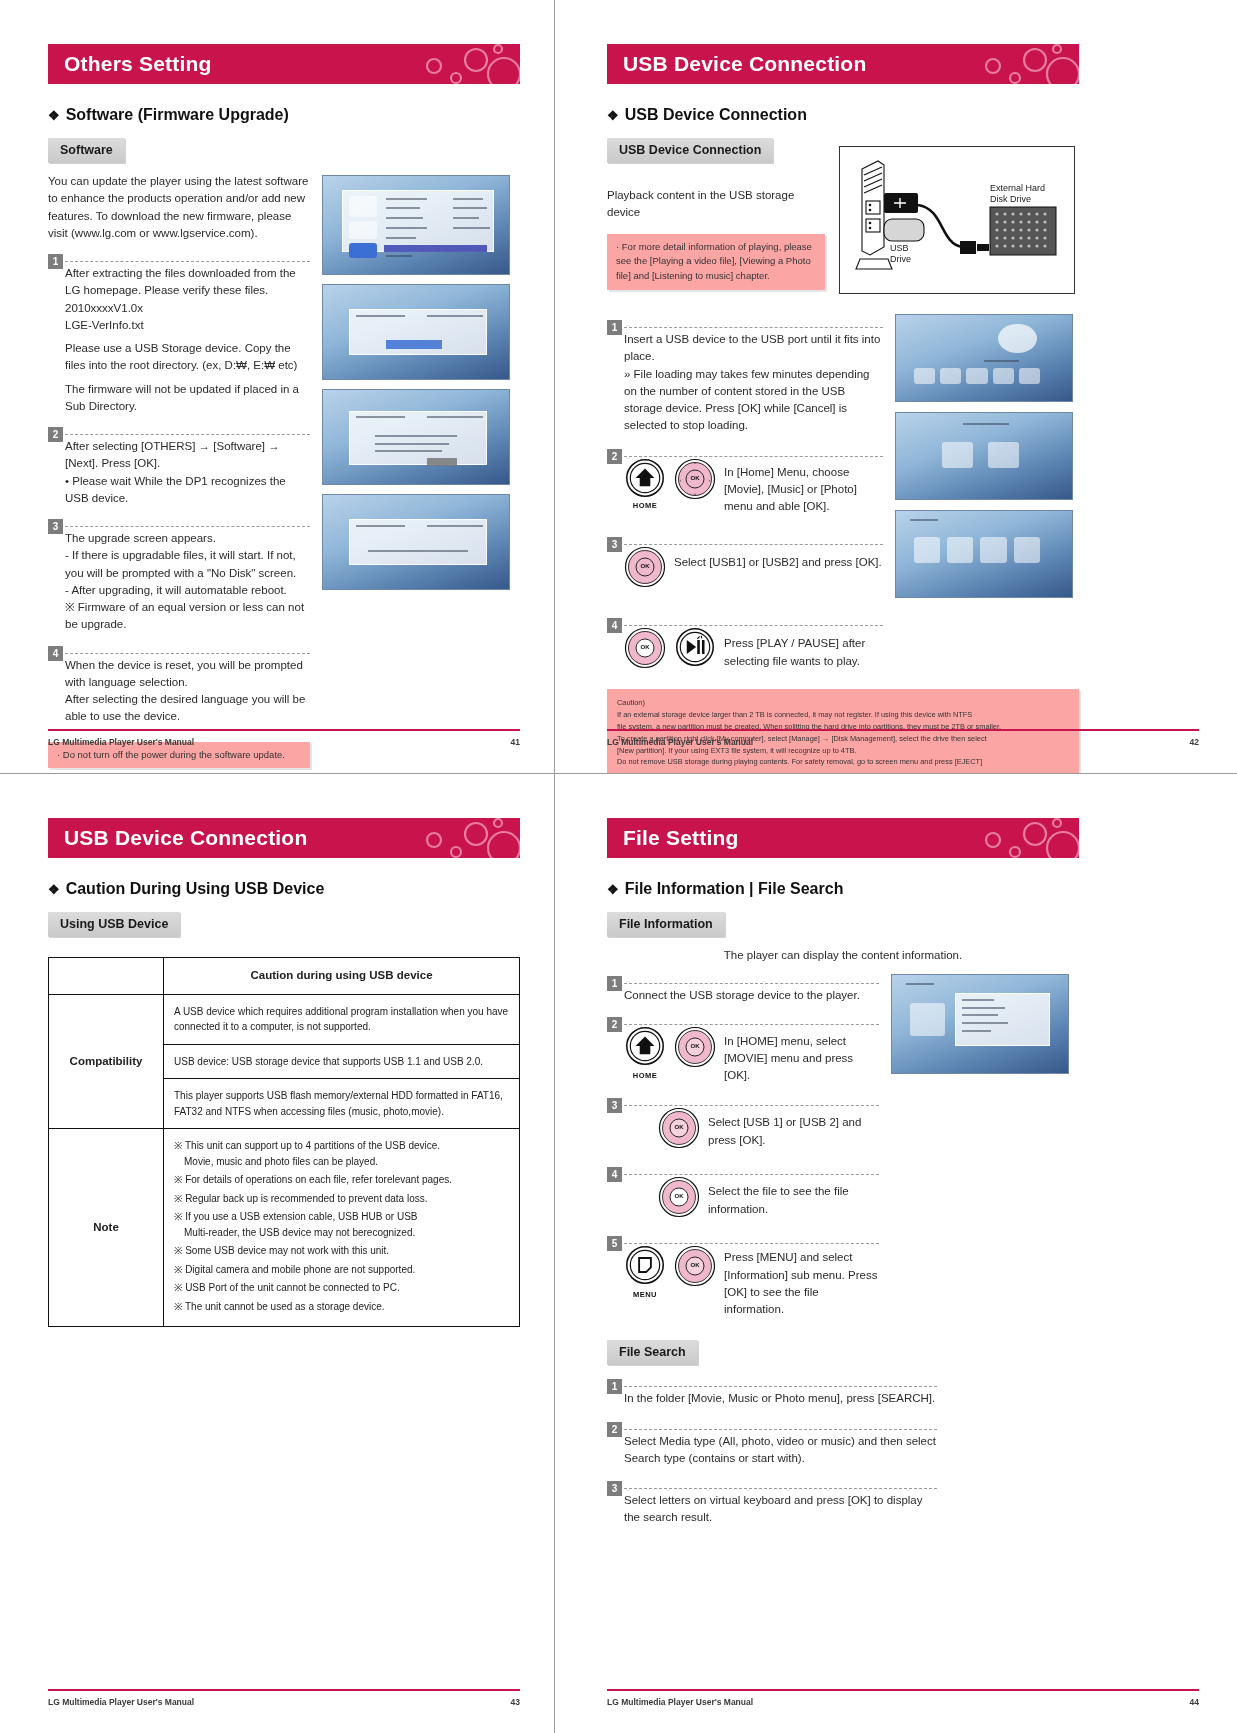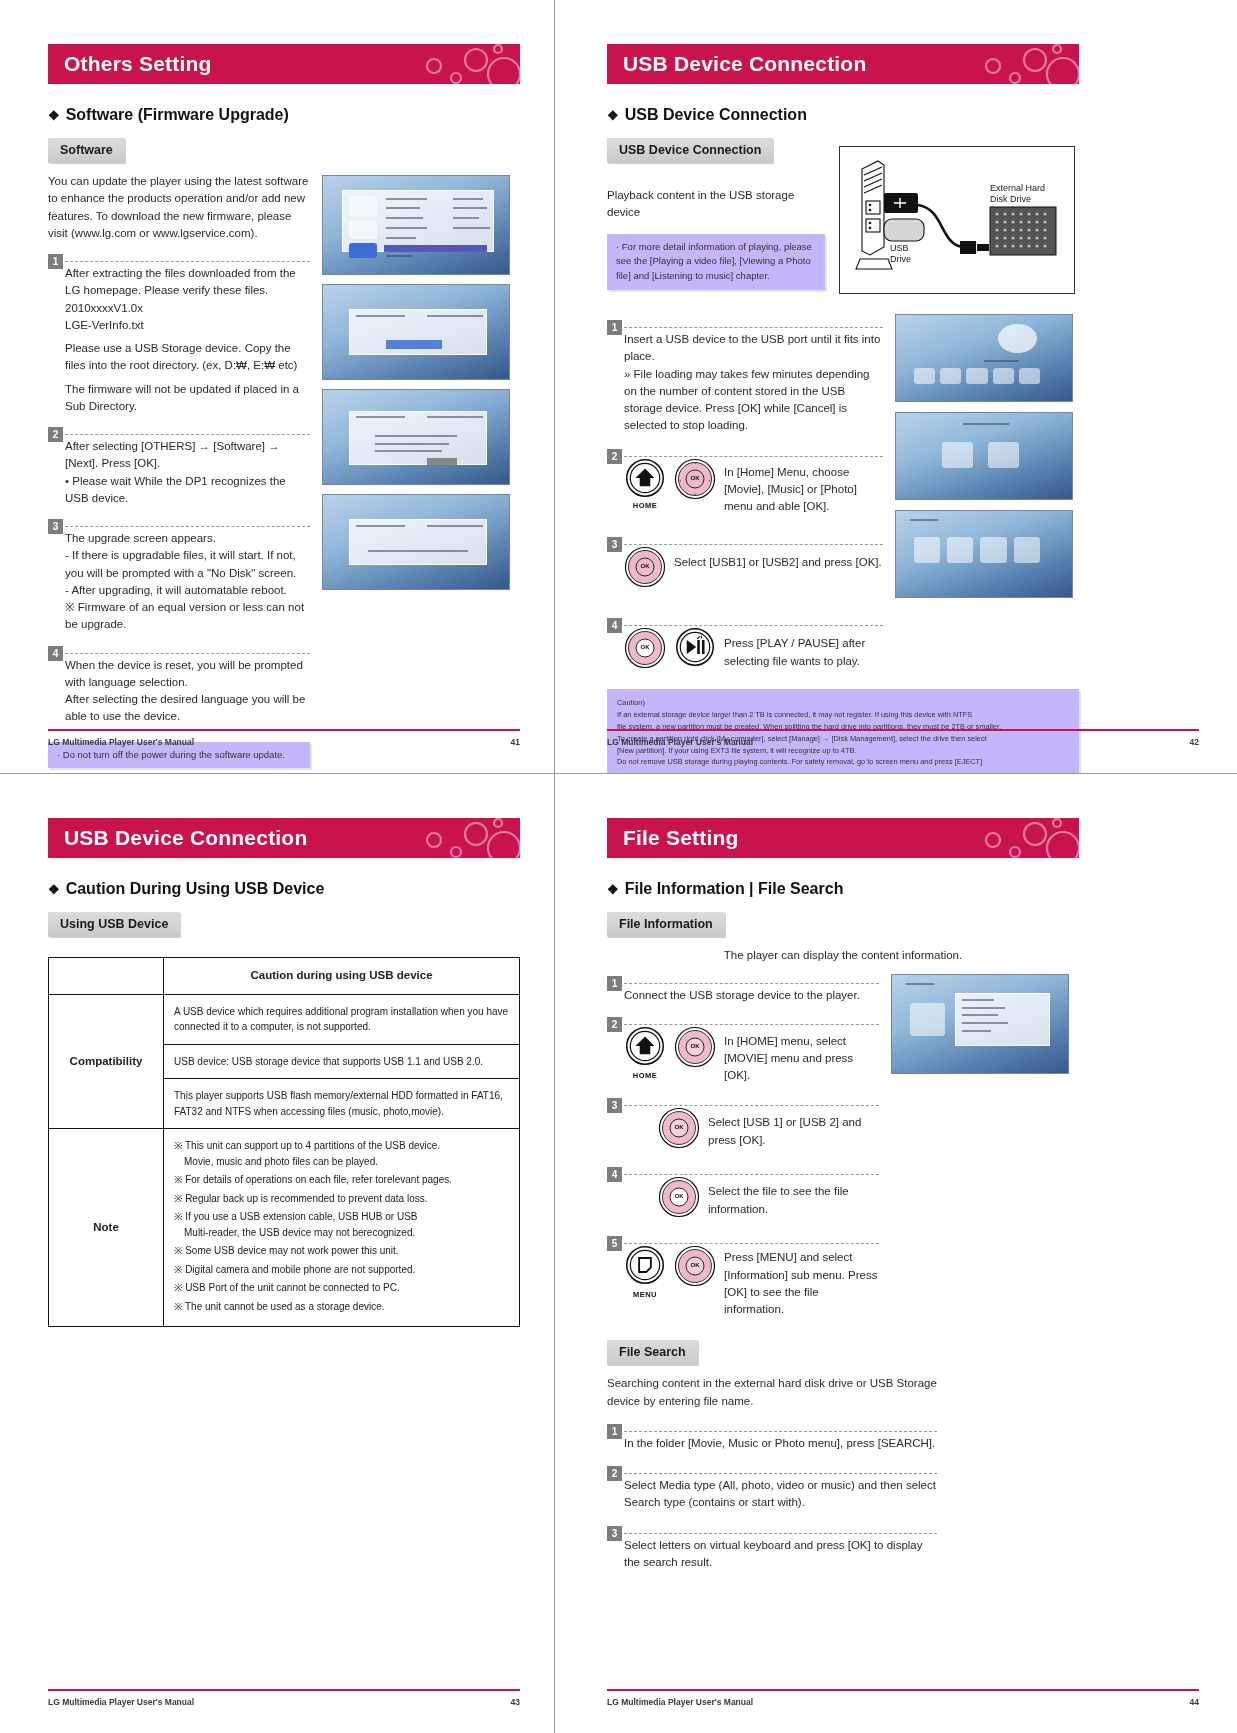--- a/index.html
+++ b/index.html
@@ -57,21 +57,21 @@
     font-weight: bold;
     color:#1a1a1a;
     box-shadow: 1px 1px 0 rgba(0,0,0,.18);
     margin-top: 14px;
   }
 
   .body-txt { font-size: 11.5px; line-height: 1.5; color:#2a2a2a; }
 
   
   .notebar {
-    background:#c4b5fd;
+    background:#fca5a5;
     padding:6px 9px;
     font-size:9.5px;
     line-height:1.55;
     color:#333;
     box-shadow: 2px 2px 0 rgba(0,0,0,.10);
   }
 
   
   .step { position: relative; margin-top: 12px; }
   .step-num {
@@ -572,21 +572,21 @@
         <tr>
           <td class="rowlabel">Note</td>
           <td>
             <ul class="notes">
               <li style="white-space:pre-line;">※ This unit can support up to 4 partitions of the USB device.
     Movie, music and photo files can be played.</li>
               <li>※ For details of operations on each file, refer torelevant pages.</li>
               <li>※ Regular back up is recommended to prevent data loss.</li>
               <li style="white-space:pre-line;">※ If you use a USB extension cable, USB HUB or USB
     Multi-reader, the USB device may not berecognized.</li>
-              <li>※ Some USB device may not work power this unit.</li>
+              <li>※ Some USB device may not work with this unit.</li>
               <li>※ Digital camera and mobile phone are not supported.</li>
               <li>※ USB Port of the unit cannot be connected to PC.</li>
               <li>※ The unit cannot be used as a storage device.</li>
             </ul>
           </td>
         </tr>
       </tbody>
         </table>
     </div>
 
@@ -724,21 +724,20 @@
             <div class="row" style="left:40%;top:32%;width:24%;"></div>
             <div class="row" style="left:40%;top:40%;width:20%;"></div>
             <div class="row" style="left:40%;top:48%;width:26%;"></div>
             <div class="row" style="left:40%;top:56%;width:16%;"></div>
             <div class="btm"></div>
           </div>
         </div>
       </div>
 
       <div class="tag" style="margin-top:22px;">File Search</div>
-      <p class="body-txt" style="margin-top:10px;width:330px;">Searching content in the external hard disk drive or USB Storage device by entering file name.</p>
 
       <div style="width:330px;">
         <div class="step" style="margin-top:14px;">
           <div class="step-num">1</div>
           <div class="step-rule"></div>
           <div class="step-body">
             <p class="body-txt">In the folder [Movie, Music or Photo menu], press [SEARCH].</p>
           </div>
         </div>
         <div class="step" style="margin-top:14px;">

